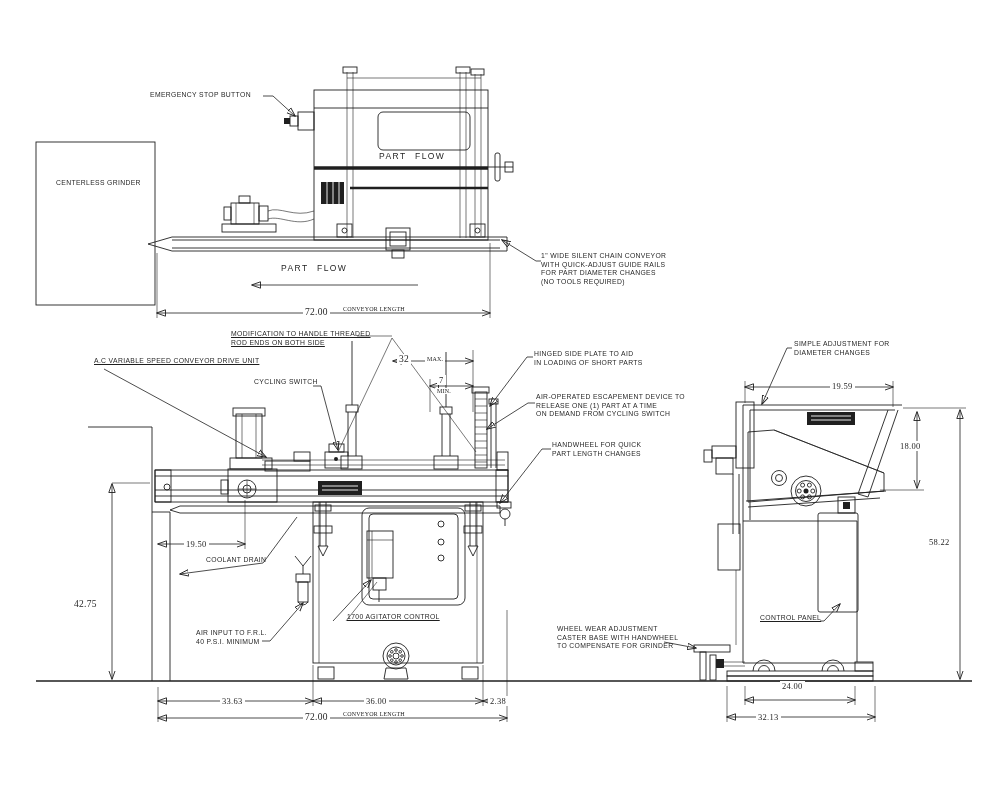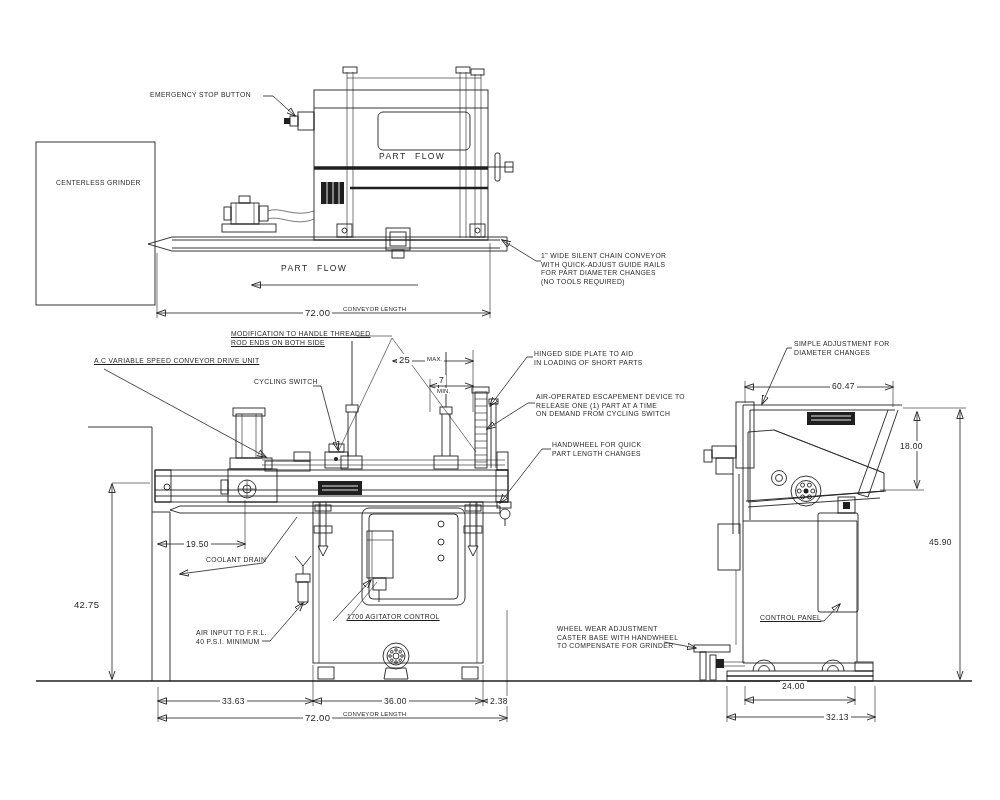--- a/index.html
+++ b/index.html
@@ -12,21 +12,21 @@
   svg .th{stroke-width:3.6;}
   svg .th2{stroke-width:2.4;}
   svg .w{stroke:#fff;stroke-width:0.9;}
   svg .dl{marker-start:url(#ah);marker-end:url(#ah);stroke-width:0.8;}
   svg .le{marker-end:url(#ah);stroke-width:0.8;}
   svg .fl{stroke-width:1.3;}
   .lbl{position:absolute;font-size:6.8px;line-height:8.6px;letter-spacing:0.35px;
        white-space:pre-line;color:#1f1f1f;}
   .ul{text-decoration:underline;}
   .dimtx{position:absolute;font-size:8.5px;letter-spacing:0.3px;background:#fff;
-         padding:0 2px;white-space:nowrap;color:#1f1f1f;}
+         padding:0 2px;white-space:nowrap;color:#1f1f1f;font-family:Liberation Serif, serif;}
   .big{font-size:9.5px;}
   .sm{font-size:6px;letter-spacing:0.2px;}
   .pf{position:absolute;font-size:8.5px;letter-spacing:1.4px;word-spacing:5px;
       white-space:nowrap;color:#1f1f1f;}
 </style>
 </head>
 <body>
 
 <div class="canvas">
 
@@ -317,48 +317,48 @@
 FOR PART DIAMETER CHANGES
 (NO TOOLS REQUIRED)</div>
 <div class="pf" style="left:281px;top:263px;">PART FLOW</div>
 <div class="dimtx big" style="left:303px;top:307px;">72.00</div>
 <div class="dimtx sm" style="left:341px;top:306px;">CONVEYOR LENGTH</div>
 
 <div class="lbl ul" style="left:231px;top:330px;">MODIFICATION TO HANDLE THREADED
 ROD ENDS ON BOTH SIDE</div>
 <div class="lbl ul" style="left:94px;top:357px;">A.C VARIABLE SPEED CONVEYOR DRIVE UNIT</div>
 <div class="lbl" style="left:254px;top:378px;">CYCLING SWITCH</div>
-<div class="dimtx big" style="left:397px;top:354px;">25</div>
+<div class="dimtx big" style="left:397px;top:354px;">32</div>
 <div class="dimtx sm" style="left:425px;top:356px;">MAX.</div>
 <div class="dimtx" style="left:437px;top:375px;">7</div>
 <div class="dimtx sm" style="left:435px;top:388px;">MIN.</div>
 <div class="lbl" style="left:534px;top:350px;">HINGED SIDE PLATE TO AID
 IN LOADING OF SHORT PARTS</div>
 <div class="lbl" style="left:536px;top:393px;">AIR-OPERATED ESCAPEMENT DEVICE TO
 RELEASE ONE (1) PART AT A TIME
 ON DEMAND FROM CYCLING SWITCH</div>
 <div class="lbl" style="left:552px;top:441px;">HANDWHEEL FOR QUICK
 PART LENGTH CHANGES</div>
 <div class="dimtx" style="left:184px;top:539px;">19.50</div>
 <div class="dimtx big" style="left:72px;top:571px;margin-top:28px;">42.75</div>
 <div class="lbl" style="left:206px;top:556px;">COOLANT DRAIN</div>
 <div class="lbl" style="left:196px;top:629px;">AIR INPUT TO F.R.L.
 40 P.S.I. MINIMUM</div>
 <div class="lbl ul" style="left:347px;top:613px;">1700 AGITATOR CONTROL</div>
 <div class="dimtx" style="left:220px;top:696px;">33.63</div>
-<div class="dimtx" style="left:382px;top:696px;">36.00</div>
+<div class="dimtx" style="left:364px;top:696px;">36.00</div>
 <div class="dimtx" style="left:488px;top:696px;">2.38</div>
 <div class="dimtx big" style="left:303px;top:712px;">72.00</div>
 <div class="dimtx sm" style="left:341px;top:711px;">CONVEYOR LENGTH</div>
 
 <div class="lbl" style="left:794px;top:340px;">SIMPLE ADJUSTMENT FOR
 DIAMETER CHANGES</div>
-<div class="dimtx" style="left:830px;top:381px;">60.47</div>
+<div class="dimtx" style="left:830px;top:381px;">19.59</div>
 <div class="dimtx" style="left:898px;top:441px;">18.00</div>
-<div class="dimtx" style="left:927px;top:537px;">45.90</div>
+<div class="dimtx" style="left:927px;top:537px;">58.22</div>
 <div class="lbl ul" style="left:760px;top:614px;">CONTROL PANEL</div>
 <div class="lbl" style="left:557px;top:625px;">WHEEL WEAR ADJUSTMENT
 CASTER BASE WITH HANDWHEEL
 TO COMPENSATE FOR GRINDER</div>
 <div class="dimtx" style="left:780px;top:681px;">24.00</div>
-<div class="dimtx" style="left:824px;top:712px;">32.13</div>
+<div class="dimtx" style="left:756px;top:712px;">32.13</div>
 
 </div>
 
 </body></html>

